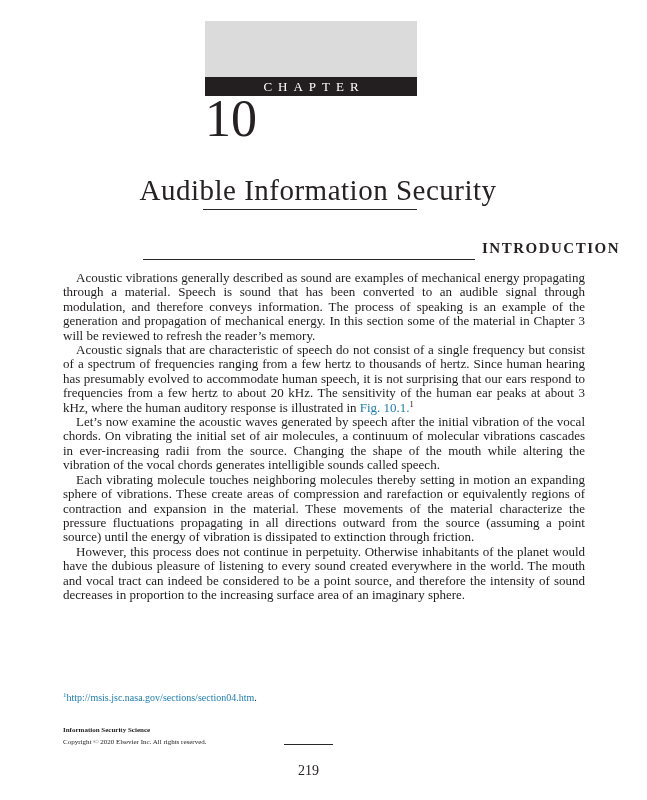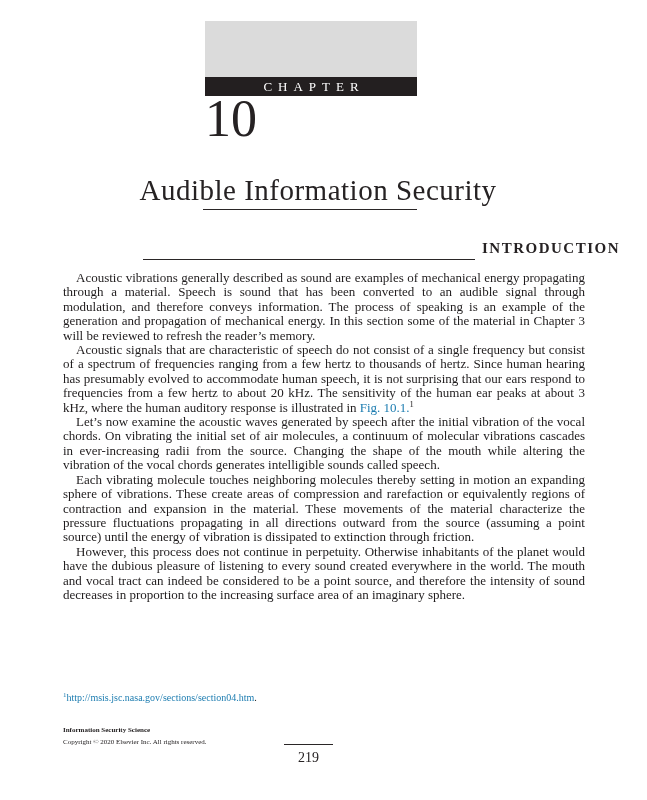--- a/index.html
+++ b/index.html
@@ -66,21 +66,21 @@
   
   .imprint{position:absolute;left:63px;top:717px;width:400px;line-height:10px;margin-top:8px;}
   .imprint-title{font-size:7px;font-weight:bold;}
   .imprint-copy{font-size:7px;margin-top:2px;}
   
   .pagenum-wrap{
     position:absolute;left:0;top:744px;width:617px;text-align:center;
   }
   .pagenum{
     display:inline-block;border-top:1.2px solid #2a2627;
-    padding:5px 14px 0 14px;font-size:14px;color:#262223;
+    padding:18px 14px 0 14px;font-size:14px;color:#262223;
   }
 </style>
 </head>
 <body>
 
 <div class="page">
 
   <div class="chapter-box">
     <div class="gray-panel"></div>
     <div class="chapter-band">CHAPTER</div>

